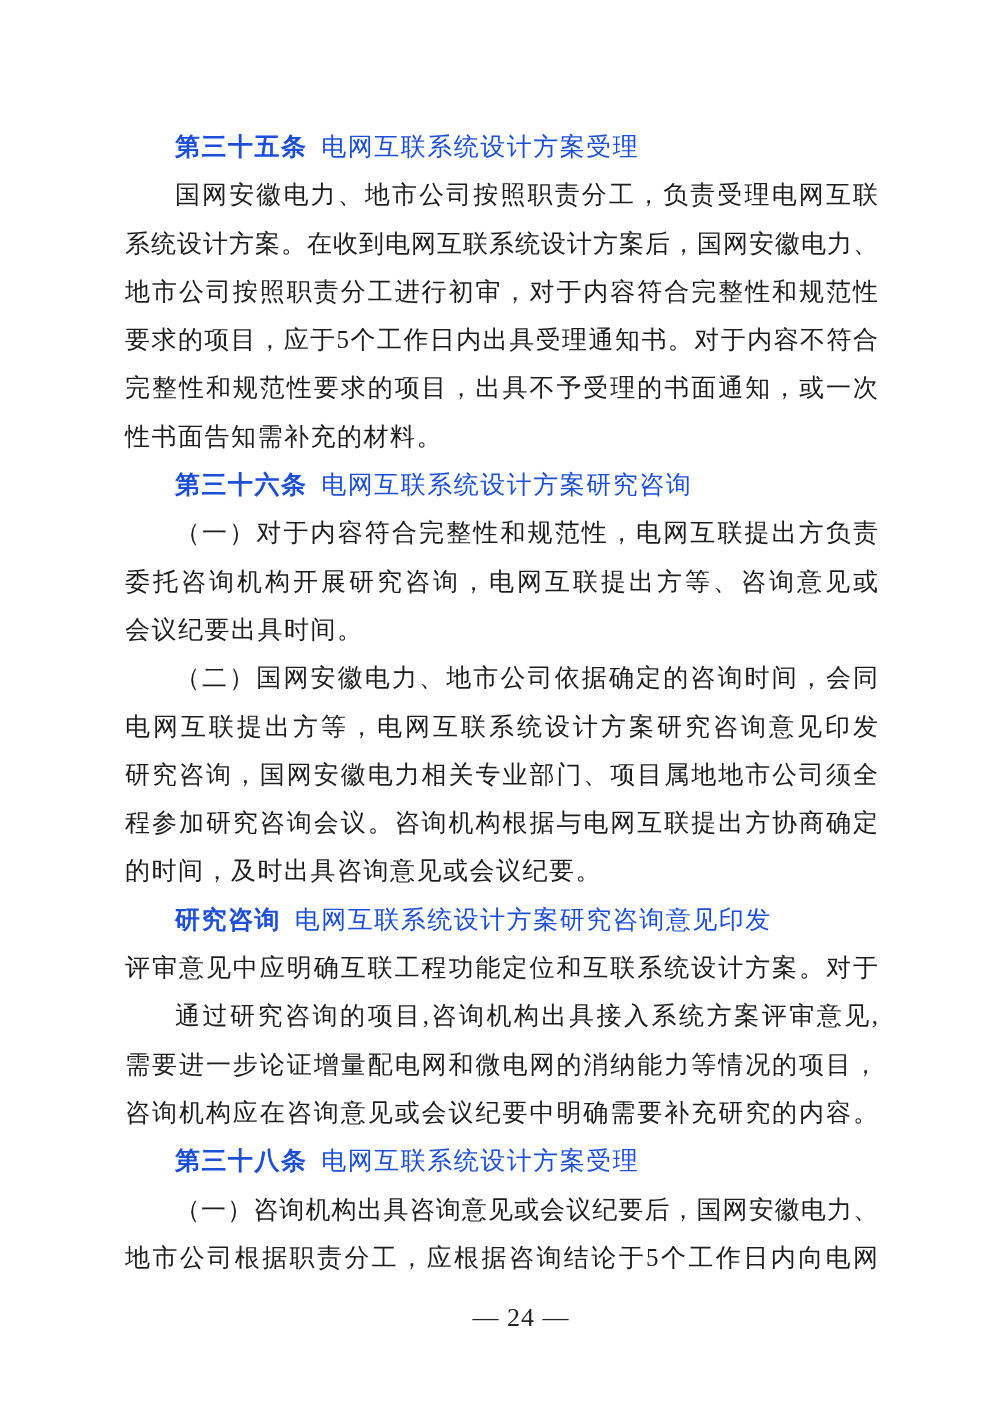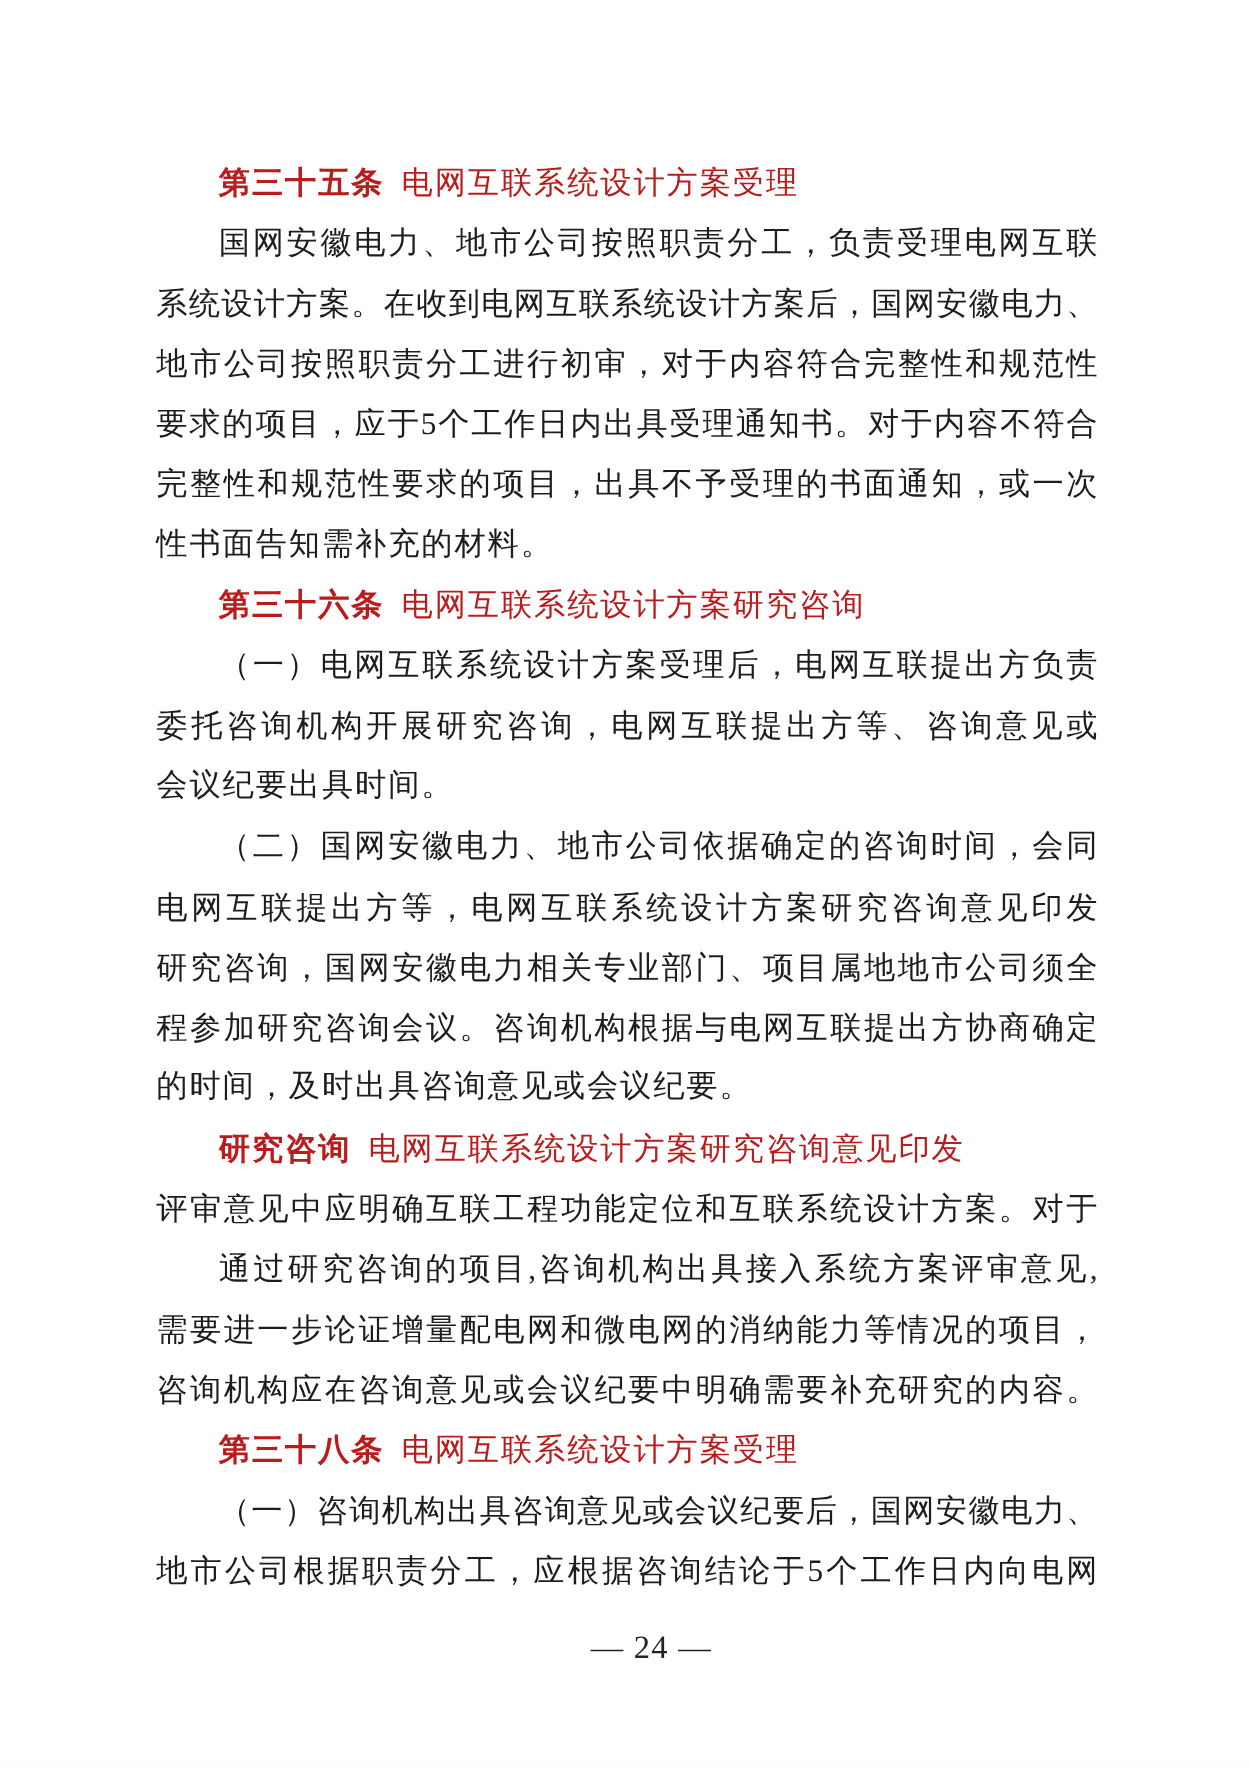--- a/index.html
+++ b/index.html
@@ -25,29 +25,28 @@
     line-height: 48.3px;
   }
   .fill {
     text-align: justify;
     text-align-last: justify;
   }
   .end {
     text-align: left;
     text-align-last: left;
     letter-spacing: 1.5px;
-    font-family: Liberation Mono, monospace;
   }
   .indent { text-indent: 2em; }
   .heading {
     text-align: right;
     text-align-last: left;
     text-indent: 2em;
     letter-spacing: 1.5px;
-    color: #b91c1c;
+    color: #1d4ed8;
   }
   .art-num {
     font-weight: bold;
     margin-right: 0.55em;
   }
   .footer {
     position: absolute;
     left: 0;
     top: 1303px;
     width: 100%;
@@ -70,21 +69,21 @@
     <div class="line fill indent">国网安徽电力、地市公司按照职责分工，负责受理电网互联</div>
     <div class="line fill">系统设计方案。在收到电网互联系统设计方案后，国网安徽电力、</div>
     <div class="line fill">地市公司按照职责分工进行初审，对于内容符合完整性和规范性</div>
     <div class="line fill">要求的项目，应于5个工作日内出具受理通知书。对于内容不符合</div>
     <div class="line fill">完整性和规范性要求的项目，出具不予受理的书面通知，或一次</div>
     <div class="line end">性书面告知需补充的材料。</div>
 
     <div class="line heading">
       <span class="art-num">第三十六条</span><span class="art-title">电网互联系统设计方案研究咨询</span>
     </div>
-    <div class="line fill indent">（一）电网互联系统设计方案受理后，电网互联提出方负责</div>
+    <div class="line fill indent">（一）对于内容符合完整性和规范性，电网互联提出方负责</div>
     <div class="line fill">委托咨询机构开展研究咨询，电网互联提出方等、咨询意见或</div>
     <div class="line end">会议纪要出具时间。</div>
     <div class="line fill indent">（二）国网安徽电力、地市公司依据确定的咨询时间，会同</div>
     <div class="line fill">电网互联提出方等，电网互联系统设计方案研究咨询意见印发</div>
     <div class="line fill">研究咨询，国网安徽电力相关专业部门、项目属地地市公司须全</div>
     <div class="line fill">程参加研究咨询会议。咨询机构根据与电网互联提出方协商确定</div>
     <div class="line end">的时间，及时出具咨询意见或会议纪要。</div>
 
     <div class="line heading">
       <span class="art-num">研究咨询</span><span class="art-title">电网互联系统设计方案研究咨询意见印发</span>

